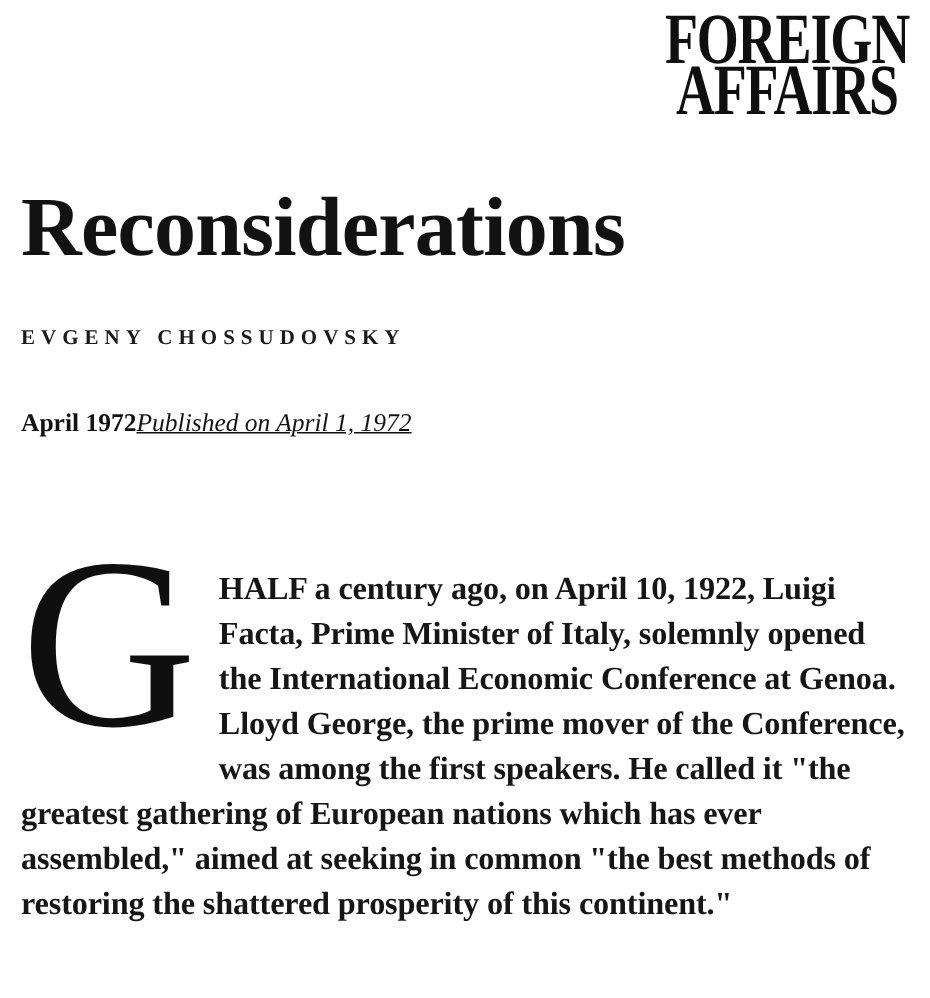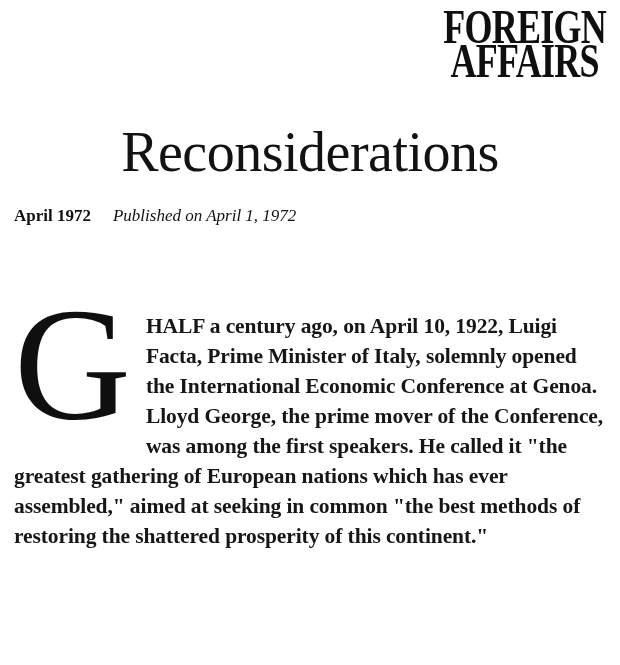--- a/index.html
+++ b/index.html
@@ -29,43 +29,41 @@
     transform: scaleX(0.75);
     transform-origin: 100% 50%;
     white-space: nowrap;
   }
 
   
   .title {
     margin: 44px 0 0 0;
     font-size: 56px;
     line-height: 61px;
-    font-weight: 400;
+    font-weight: 700;
     letter-spacing: -0.5px;
     color: #121212;
-    text-align: center;
   }
   .author {
     margin-top: 34px;
     font-size: 14px;
     line-height: 18px;
     font-weight: 700;
     letter-spacing: 4px;
     color: #1a1a1a;
   }
   .meta {
-    margin-top: 22px;
+    margin-top: 36px;
     display: flex;
     align-items: baseline;
-    gap: 22px;
     font-size: 17px;
     line-height: 22px;
   }
   .issue { font-weight: 700; }
-  .published { font-style: italic; }
+  .published { font-style: italic; text-decoration: underline; }
 
   
   .article {
     margin-top: 84px;
     font-size: 21.5px;
     line-height: 30px;
     letter-spacing: -0.1px;
     color: #161616;
   }
   .dropcap {
@@ -92,20 +90,21 @@
 
   <header class="masthead">
     <div class="logo">
       <div class="logo-line">FOREIGN</div>
       <div class="logo-line">AFFAIRS</div>
     </div>
   </header>
 
   <h1 class="title">Reconsiderations</h1>
 
+  <div class="author">EVGENY CHOSSUDOVSKY</div>
 
   <div class="meta">
     <span class="issue">April 1972</span>
     <span class="published">Published on April 1, 1972</span>
   </div>
 
   <article class="article">
     <span class="dropcap">G</span>
     <p class="body-paragraph">HALF a century ago, on April 10, 1922, Luigi Facta, Prime Minister of Italy, solemnly opened the International Economic Conference at Genoa. Lloyd George, the prime mover of the Conference, was among the first speakers. He called it "the greatest gathering of European nations which has ever assembled," aimed at seeking in common "the best methods of restoring the shattered prosperity of this continent."</p>
   </article>

